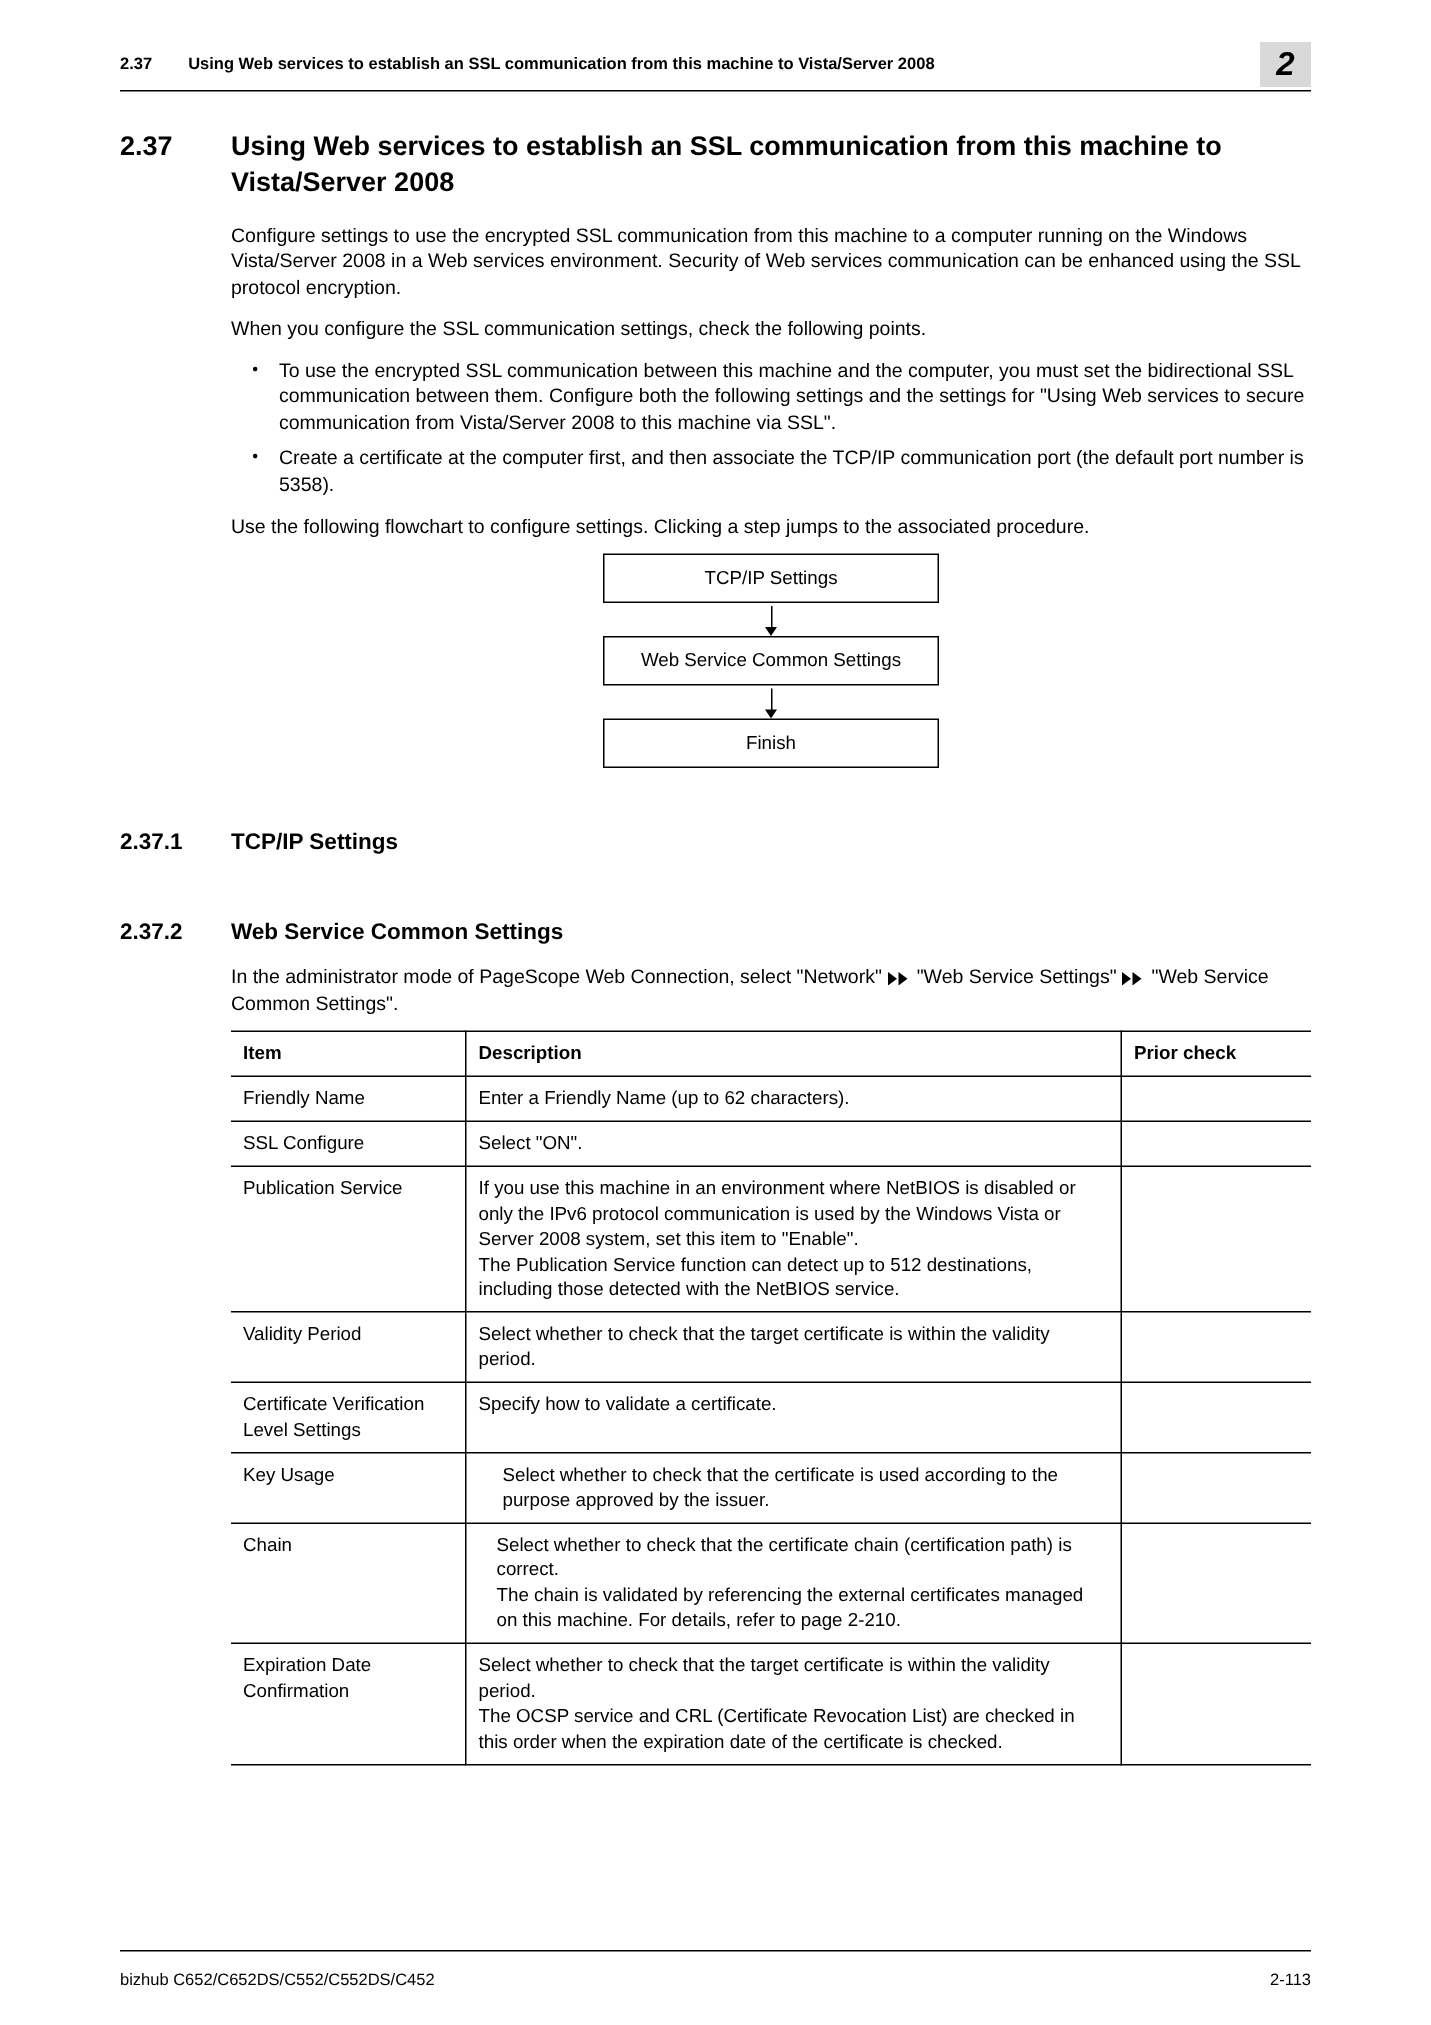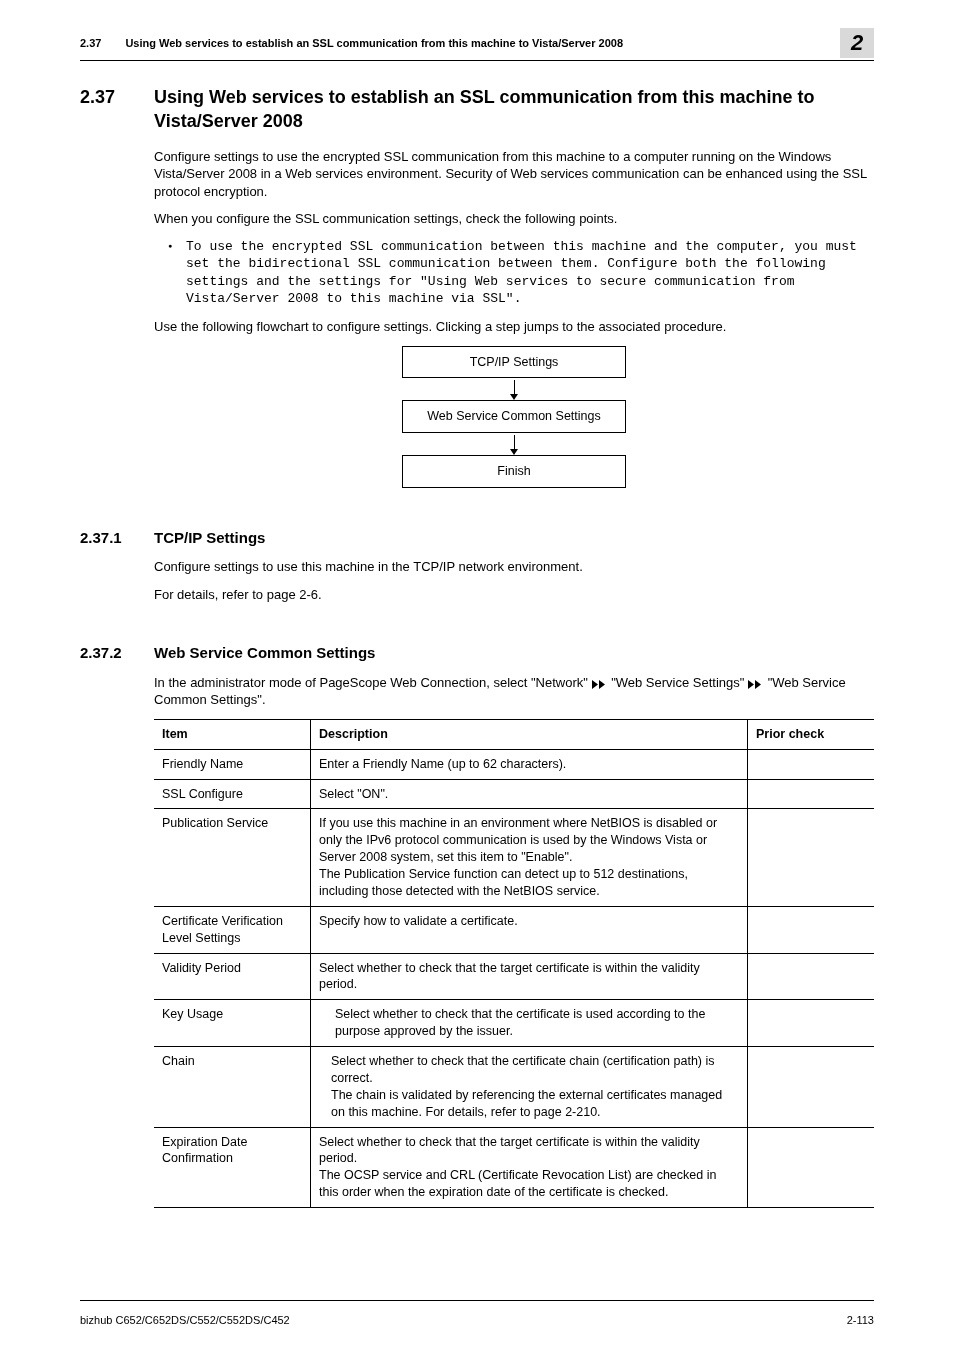--- a/index.html
+++ b/index.html
@@ -44,21 +44,21 @@
     line-height: 30px;
   }
   .section-row { display: flex; gap: 26px; margin-bottom: 14px; }
   .section-num { font-size: 18px; font-weight: bold; min-width: 48px; }
   .section-title { font-size: 18px; font-weight: bold; }
   .sub-row { display: flex; gap: 26px; margin-top: 40px; margin-bottom: 10px; }
   .sub-num { font-size: 15px; font-weight: bold; min-width: 48px; }
   .sub-title { font-size: 15px; font-weight: bold; }
   .body-col { margin-left: 74px; }
   .body-col p { margin: 0 0 10px 0; }
-  ul.points { margin: 0 0 10px 0; padding-left: 14px; list-style: none; font-family: Liberation Mono, monospace; }
+  ul.points { margin: 0 0 10px 0; padding-left: 14px; list-style: none; }
   ul.points li { position: relative; padding-left: 18px; margin-bottom: 6px; }
   ul.points li:before { content: "\25CF"; font-size: 7px; position: absolute; left: 0; top: 4px; }
   .flow { display: flex; flex-direction: column; align-items: center; margin-top: 8px; }
   .flow-box { border: 1px solid #000; width: 210px; text-align: center; padding: 7px 6px; font-size: 12.5px; }
   .flow-arrow {
     flex-direction: column;
     align-items: center;
     position: relative;
     height: 22px;
     display: flex;
@@ -116,20 +116,21 @@
   <div class="section-row">
     <div class="section-num">2.37</div>
     <div class="section-title">Using Web services to establish an SSL communication from this machine to Vista/Server 2008</div>
   </div>
 
   <div class="body-col">
     <p>Configure settings to use the encrypted SSL communication from this machine to a computer running on the Windows Vista/Server 2008 in a Web services environment. Security of Web services communication can be enhanced using the SSL protocol encryption.</p>
     <p>When you configure the SSL communication settings, check the following points.</p>
     <ul class="points">
       <li>To use the encrypted SSL communication between this machine and the computer, you must set the bidirectional SSL communication between them. Configure both the following settings and the settings for "Using Web services to secure communication from Vista/Server 2008 to this machine via SSL".</li>
+      <li>Create a certificate at the computer first, and then associate the TCP/IP communication port (the default port number is 5358).</li>
     </ul>
     <p>Use the following flowchart to configure settings. Clicking a step jumps to the associated procedure.</p>
 
     <div class="flow">
       <div class="flow-box">TCP/IP Settings</div>
       <div class="flow-arrow">
           <div class="stem"></div>
           <div class="head"></div>
         </div>
       <div class="flow-box">Web Service Common Settings</div>
@@ -137,24 +138,20 @@
           <div class="stem"></div>
           <div class="head"></div>
         </div>
       <div class="flow-box">Finish</div>
     </div>
   </div>
 
   <div class="sub-row">
     <div class="sub-num">2.37.1</div>
     <div class="sub-title">TCP/IP Settings</div>
-  </div>
-  <div class="body-col">
-    <p>Configure settings to use this machine in the TCP/IP network environment.</p>
-    <p>For details, refer to page 2-6.</p>
   </div>
 
   <div class="sub-row">
     <div class="sub-num">2.37.2</div>
     <div class="sub-title">Web Service Common Settings</div>
   </div>
   <div class="body-col">
     <p class="arrows-inline">
       <span>In the administrator mode of PageScope Web Connection, select "Network" </span>
       <svg width="16" height="9">
@@ -188,27 +185,27 @@
             <td style="white-space: pre-line;">Select "ON".</td>
             <td></td>
           </tr>
           <tr>
             <td>Publication Service</td>
             <td style="white-space: pre-line;">If you use this machine in an environment where NetBIOS is disabled or only the IPv6 protocol communication is used by the Windows Vista or Server 2008 system, set this item to "Enable".
 The Publication Service function can detect up to 512 destinations, including those detected with the NetBIOS service.</td>
             <td></td>
           </tr>
           <tr>
+            <td>Validity Period</td>
+            <td style="white-space: pre-line;">Select whether to check that the target certificate is within the validity period.</td>
+            <td></td>
+          </tr>
+          <tr>
             <td>Certificate Verification Level Settings</td>
             <td style="white-space: pre-line;">Specify how to validate a certificate.</td>
-            <td></td>
-          </tr>
-          <tr>
-            <td>Validity Period</td>
-            <td style="white-space: pre-line;">Select whether to check that the target certificate is within the validity period.</td>
             <td></td>
           </tr>
           <tr>
             <td>Key Usage</td>
             <td style="white-space: pre-line; padding-left: 24px;">Select whether to check that the certificate is used according to the purpose approved by the issuer.</td>
             <td></td>
           </tr>
           <tr>
             <td>Chain</td>
             <td style="white-space: pre-line; padding-left: 20px;">Select whether to check that the certificate chain (certification path) is correct.

